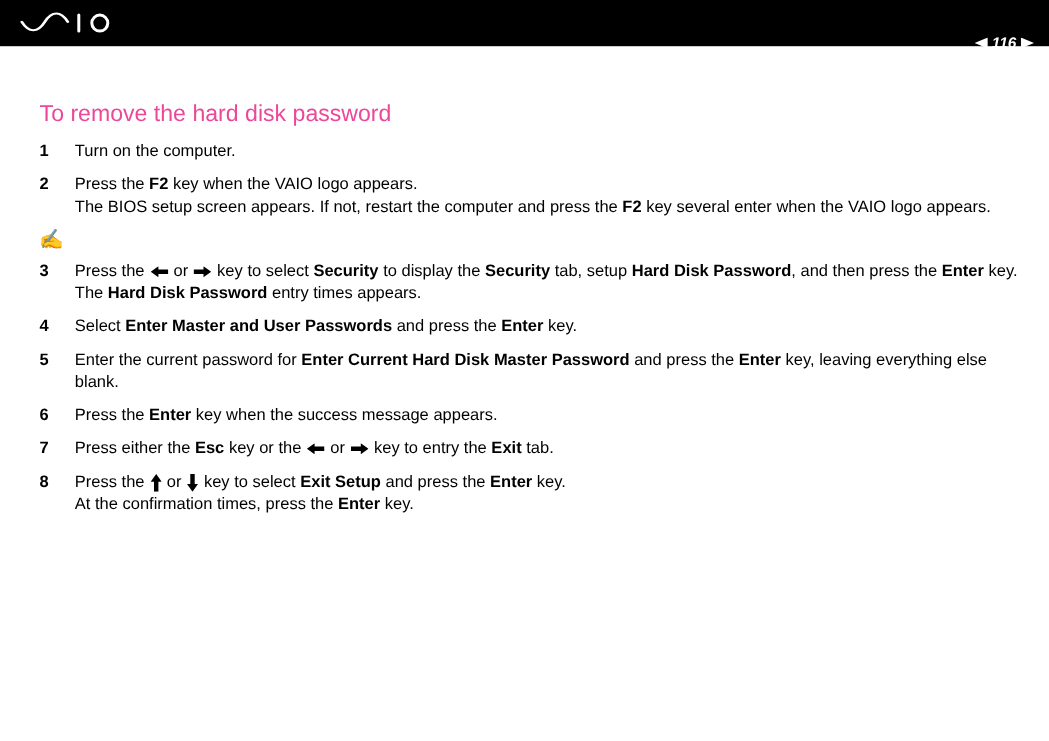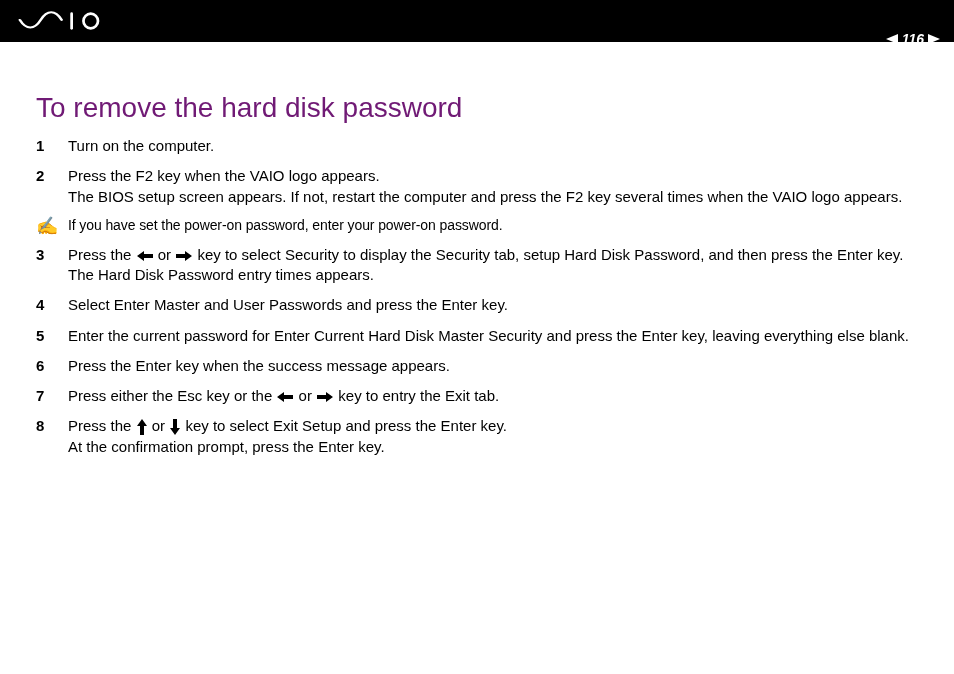--- a/index.html
+++ b/index.html
@@ -47,22 +47,22 @@
   .section-name {
     font-size: 13.5px;
     font-weight: bold;
     margin-top: 1px;
   }
   .content {
     padding: 50px 22px 0 36px;
     color: #000;
   }
   .page-title {
-    font-size: 28px;
-    color: #701a75;
+    font-size: 21px;
+    color: #ec4899;
     font-weight: normal;
     margin-bottom: 12px;
   }
   .steps {
     list-style: none;
     counter-reset: step;
   }
   .step {
     display: flex;
     align-items: flex-start;
@@ -87,21 +87,21 @@
     flex-shrink:0;
     color:#000;
     font-size:18px;
     line-height:1;
   }
   .note-text {
     font-family: Arial, Helvetica, sans-serif;
     font-stretch: condensed;
     letter-spacing: -0.1px;
   }
-  b { font-weight: normal; }
+  b { font-weight: bold; }
   .arrow-inline {
     display:inline-block;
     vertical-align: middle;
     line-height: 0;
     margin: 0 1px;
   }
 </style>
 </head>
 <body>
 
@@ -139,27 +139,26 @@
       <span class="step-num">1</span>
       <span class="step-body">
         <span>Turn on the computer.</span>
       </span>
     </li>
 
     <li class="step">
       <span class="step-num">2</span>
       <span class="step-body">
         <span>Press the </span><b>F2</b><span> key when the VAIO logo appears.</span><br>
-        <span>The BIOS setup screen appears. If not, restart the computer and press the </span><b>F2</b><span> key several times when the VAIO logo appears.</span>
+        <span>The BIOS setup screen appears. If not, restart the computer and press the </span><b>F2</b><span> key several enter when the VAIO logo appears.</span>
       </span>
     </li>
 
     <li class="note">
       <span class="note-icon">✍</span>
-      <span class="note-text">If you have set the power-on password, enter your power-on password.</span>
     </li>
 
     <li class="step">
       <span class="step-num">3</span>
       <span class="step-body">
         <span>Press the </span><span class="arrow-inline"><svg width="16" height="10" viewBox="0 0 16 10">
               <polygon points="0,5 7,0 7,3 16,3 16,7 7,7 7,10" fill="#000"></polygon>
             </svg></span><span> or </span><span class="arrow-inline"><svg width="16" height="10" viewBox="0 0 16 10">
               <polygon points="16,5 9,0 9,3 0,3 0,7 9,7 9,10" fill="#000"></polygon>
             </svg></span><span> key to select </span><b>Security</b><span> to display the </span><b>Security</b><span> tab, setup </span><b>Hard Disk Password</b><span>, and then press the </span><b>Enter</b><span> key.</span><br>
@@ -170,21 +169,21 @@
     <li class="step">
       <span class="step-num">4</span>
       <span class="step-body">
         <span>Select </span><b>Enter Master and User Passwords</b><span> and press the </span><b>Enter</b><span> key.</span>
       </span>
     </li>
 
     <li class="step">
       <span class="step-num">5</span>
       <span class="step-body">
-        <span>Enter the current password for </span><b>Enter Current Hard Disk Master Security</b><span> and press the </span><b>Enter</b><span> key, leaving everything else blank.</span>
+        <span>Enter the current password for </span><b>Enter Current Hard Disk Master Password</b><span> and press the </span><b>Enter</b><span> key, leaving everything else blank.</span>
       </span>
     </li>
 
     <li class="step">
       <span class="step-num">6</span>
       <span class="step-body">
         <span>Press the </span><b>Enter</b><span> key when the success message appears.</span>
       </span>
     </li>
 
@@ -200,18 +199,18 @@
     </li>
 
     <li class="step">
       <span class="step-num">8</span>
       <span class="step-body">
         <span>Press the </span><span class="arrow-inline"><svg width="10" height="16" viewBox="0 0 10 16">
               <polygon points="5,0 10,7 7,7 7,16 3,16 3,7 0,7" fill="#000"></polygon>
             </svg></span><span> or </span><span class="arrow-inline"><svg width="10" height="16" viewBox="0 0 10 16">
               <polygon points="5,16 10,9 7,9 7,0 3,0 3,9 0,9" fill="#000"></polygon>
             </svg></span><span> key to select </span><b>Exit Setup</b><span> and press the </span><b>Enter</b><span> key.</span><br>
-        <span>At the confirmation prompt, press the </span><b>Enter</b><span> key.</span>
+        <span>At the confirmation times, press the </span><b>Enter</b><span> key.</span>
       </span>
     </li>
 
   </ol>
 </div>
 
 </body></html>

